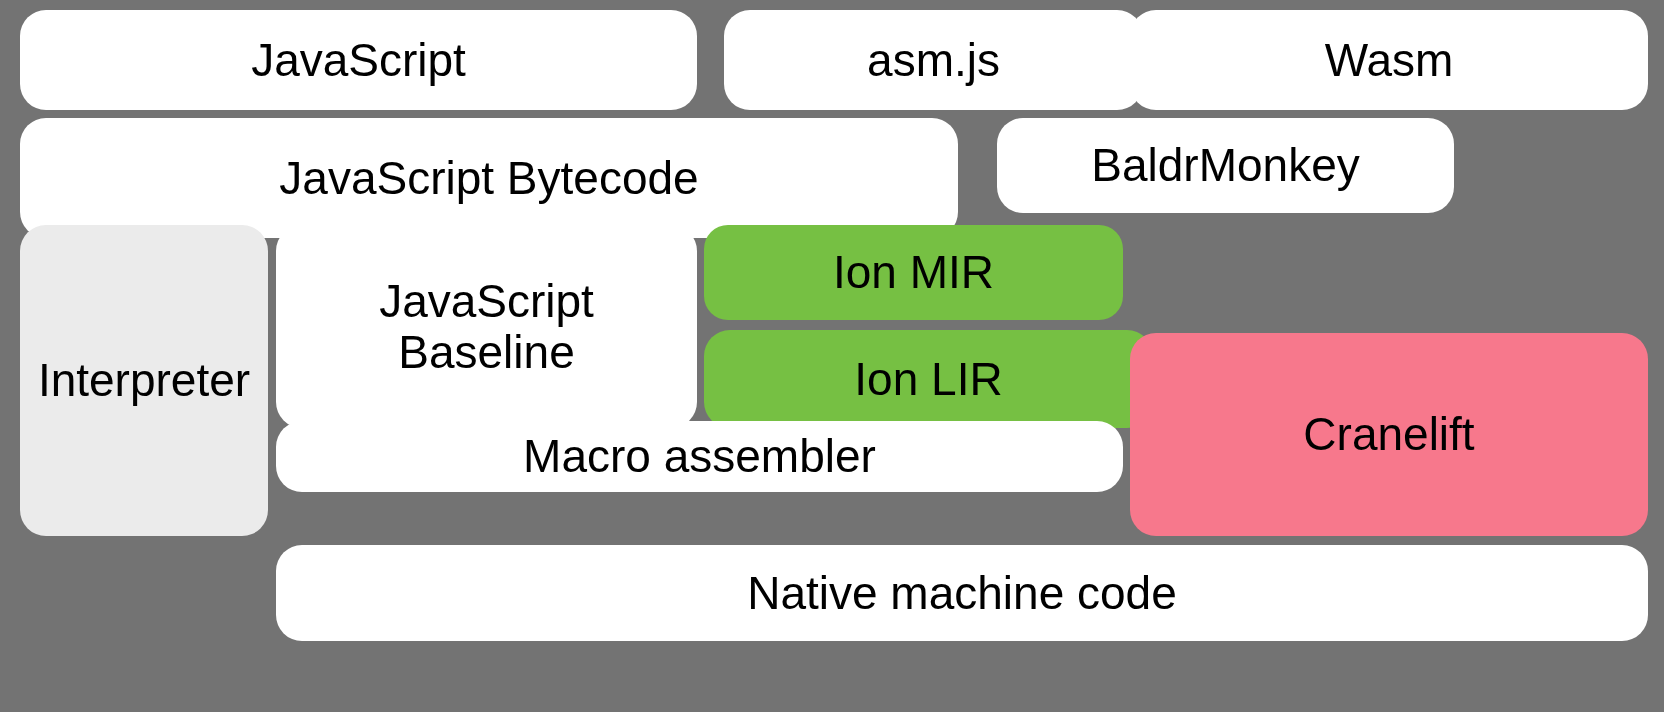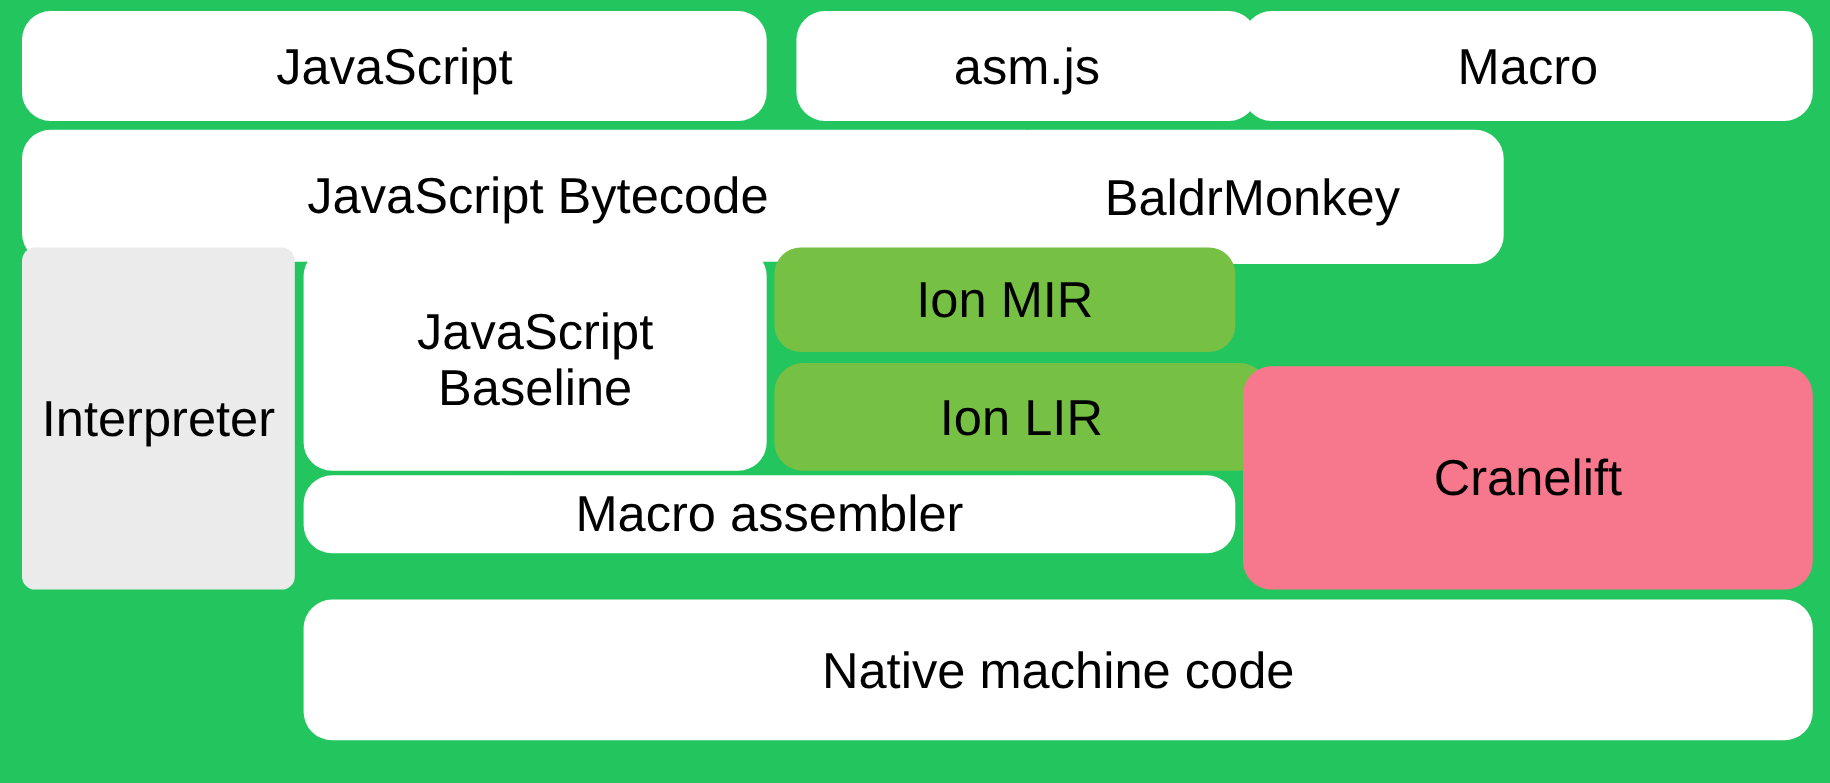--- a/index.html
+++ b/index.html
@@ -25,34 +25,34 @@
     border-radius: 26px;
     color: #000000;
     font-size: 46px;
     line-height: 1.1;
     font-weight: 400;
     letter-spacing: 0px;
     white-space: pre-line;
     user-select: none;
   }
   .fill-white  { background: #FFFFFF; }
-  .fill-gray   { background: #EBEBEB; border-radius: 12px; }
+  .fill-gray   { background: #EBEBEB; }
   .fill-green  { background: #76C043; }
   .fill-pink   { background: #F7788C; }
 </style>
 </head>
 <body>
 
-<div id="stage" style="background: #22c55e;">
+<div id="stage" style="background: #737373;">
     <div class="node fill-white" style="left: 20px; top: 10px; width: 677px; height: 100px; background: rgb(255, 255, 255); color: rgb(0, 0, 0);">JavaScript</div>
     <div class="node fill-white" style="left: 704px; top: 10px; width: 419px; height: 100px; background: rgb(255, 255, 255); color: rgb(0, 0, 0); margin-left: 20px;">asm.js</div>
-    <div class="node fill-white" style="left: 1130px; top: 10px; width: 518px; height: 100px; background: rgb(255, 255, 255); color: rgb(0, 0, 0);">Macro</div>
+    <div class="node fill-white" style="left: 1130px; top: 10px; width: 518px; height: 100px; background: rgb(255, 255, 255); color: rgb(0, 0, 0);">Wasm</div>
     <div class="node fill-white" style="left: 20px; top: 118px; width: 938px; height: 120px; background: rgb(255, 255, 255); color: rgb(0, 0, 0);">JavaScript Bytecode</div>
-    <div class="node fill-white" style="left: 910px; top: 118px; width: 457px; height: 122px; background: rgb(255, 255, 255); color: rgb(0, 0, 0);">BaldrMonkey</div>
+    <div class="node fill-white" style="left: 997px; top: 118px; width: 457px; height: 95px; background: rgb(255, 255, 255); color: rgb(0, 0, 0);">BaldrMonkey</div>
     <div class="node fill-gray" style="left: 20px; top: 225px; width: 248px; height: 311px; background: rgb(235, 235, 235); color: rgb(0, 0, 0);">Interpreter</div>
     <div class="node fill-white" style="left: 276px; top: 225px; width: 421px; height: 203px; background: rgb(255, 255, 255); color: rgb(0, 0, 0);">JavaScript
 Baseline</div>
     <div class="node fill-green" style="left: 704px; top: 225px; width: 419px; height: 95px; background: rgb(118, 192, 67); color: rgb(0, 0, 0); border-radius: 24px;">Ion MIR</div>
     <div class="node fill-green" style="left: 704px; top: 330px; width: 449px; height: 98px; background: rgb(118, 192, 67); color: rgb(0, 0, 0);">Ion LIR</div>
     <div class="node fill-pink" style="left: 1130px; top: 333px; width: 518px; height: 203px; background: rgb(247, 120, 140); color: rgb(0, 0, 0);">Cranelift</div>
-    <div class="node fill-white" style="left: 276px; top: 432px; width: 847px; height: 71px; background: rgb(255, 255, 255); color: rgb(0, 0, 0);">Macro assembler</div>
-    <div class="node fill-white" style="left: 276px; top: 545px; width: 1372px; height: 128px; background: rgb(255, 255, 255); color: rgb(0, 0, 0);">Native machine code</div>
+    <div class="node fill-white" style="left: 276px; top: 421px; width: 847px; height: 71px; background: rgb(255, 255, 255); color: rgb(0, 0, 0);">Macro assembler</div>
+    <div class="node fill-white" style="left: 276px; top: 545px; width: 1372px; height: 96px; background: rgb(255, 255, 255); color: rgb(0, 0, 0);">Native machine code</div>
   </div>
 
 </body></html>

